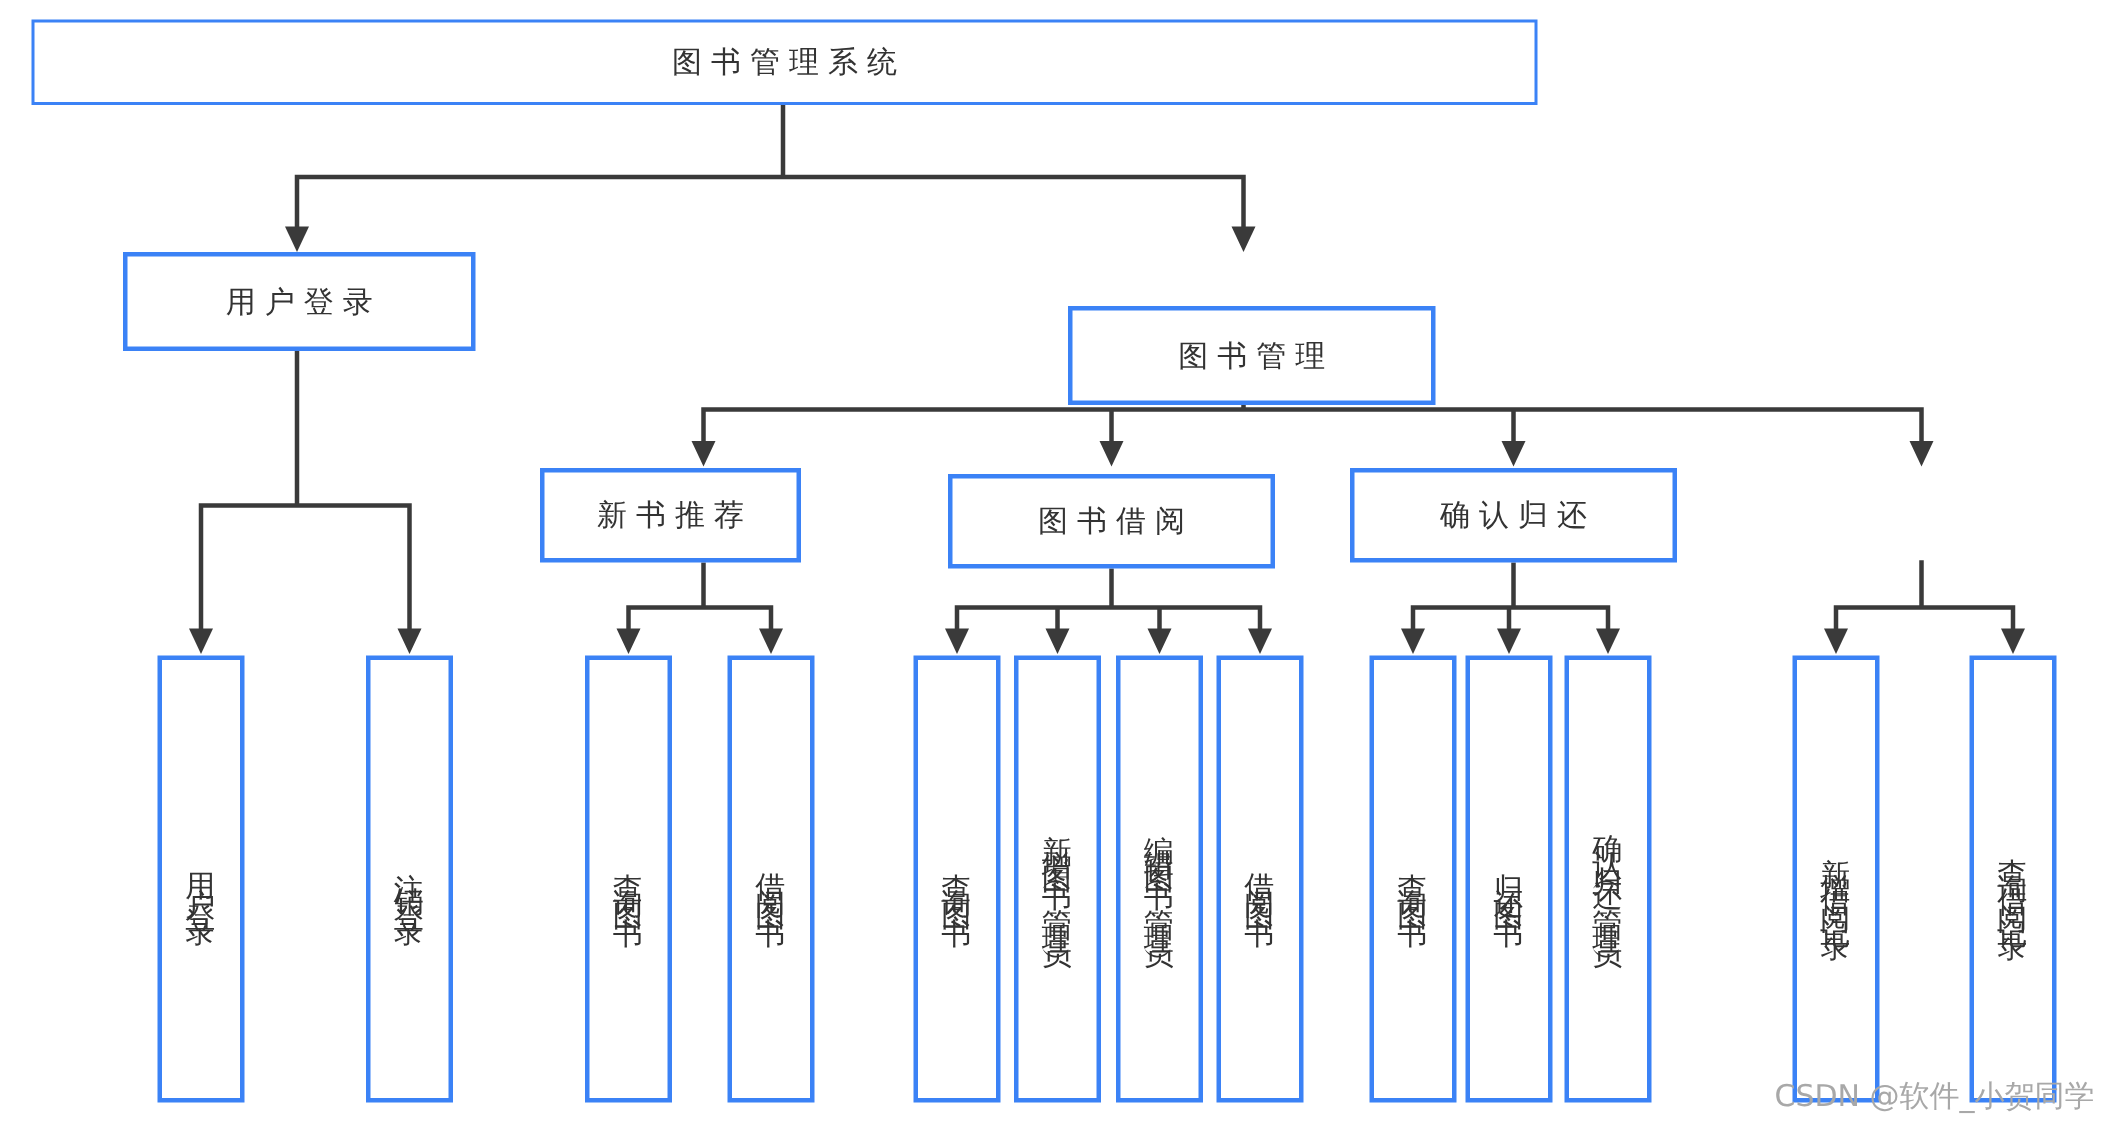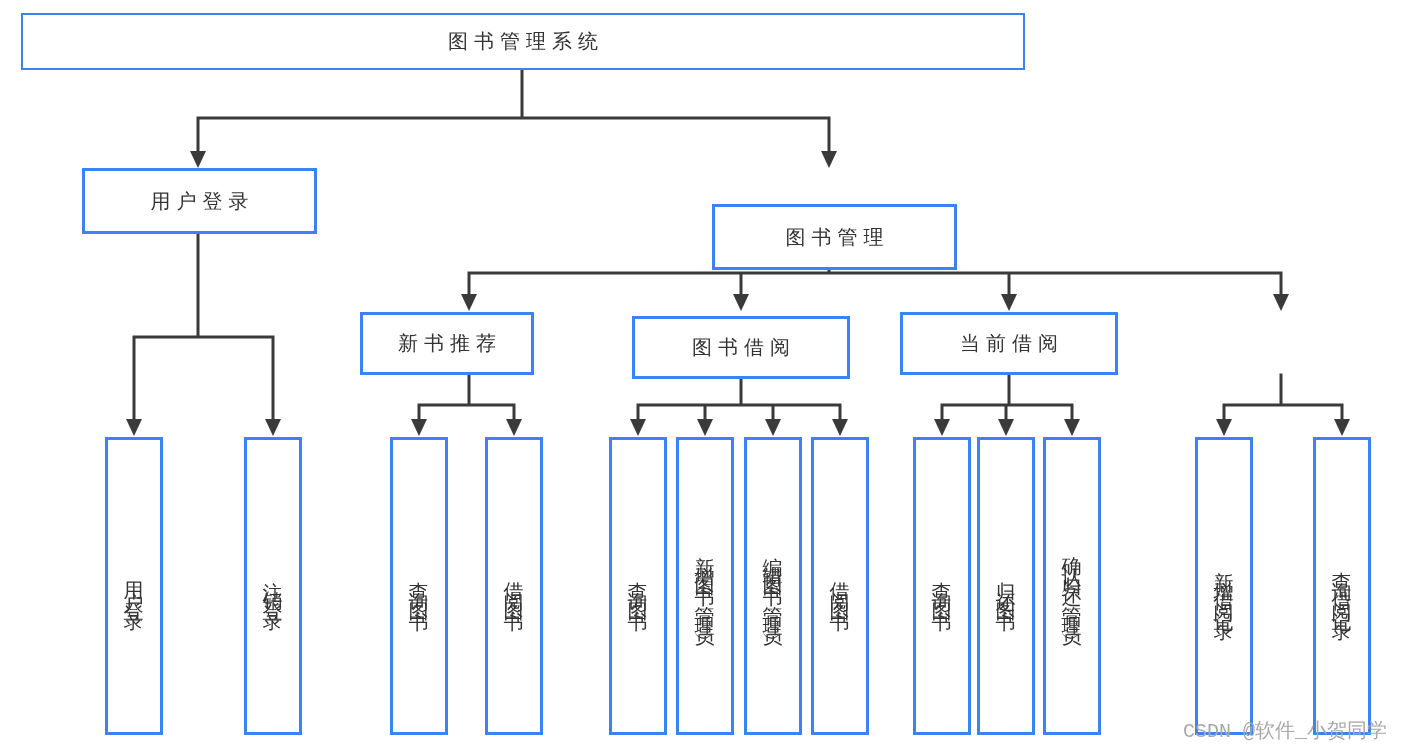--- a/index.html
+++ b/index.html
@@ -49,21 +49,20 @@
   .watermark {
     position: absolute;
     left: 1183px;
     top: 717px;
     width: 222px;
     font-size: 20px;
     color: #a8a8a8;
     letter-spacing: 0px;
     white-space: nowrap;
     z-index: 3;
-    font-family: Liberation Mono, monospace;
   }
 </style>
 </head>
 <body>
 
 <div class="canvas">
 
   <svg class="connectors" width="1405" height="747" viewBox="0 0 1405 747" xmlns="http://www.w3.org/2000/svg">
     <g stroke="#3a3a3a" stroke-width="3" fill="none" stroke-linecap="square">
 
@@ -115,21 +114,21 @@
     <span class="hlabel">图书管理</span>
   </div>
 
   <div class="box" style="left:360px; top:312px; width:174px; height:63px;">
     <span class="hlabel">新书推荐</span>
   </div>
   <div class="box" style="left:632px; top:316px; width:218px; height:63px;">
     <span class="hlabel">图书借阅</span>
   </div>
   <div class="box" style="left:900px; top:312px; width:218px; height:63px;">
-    <span class="hlabel">当前借阅</span>
+    <span class="hlabel">确认归还</span>
   </div>
 
   <div class="box leaf" style="left:105px; top:437px; width:58px; height:298px;">
     <span class="vlabel">用户登录</span>
   </div>
   <div class="box leaf" style="left:244px; top:437px; width:58px; height:298px;">
     <span class="vlabel">注销登录</span>
   </div>
 
   <div class="box leaf" style="left:390px; top:437px; width:58px; height:298px;">

